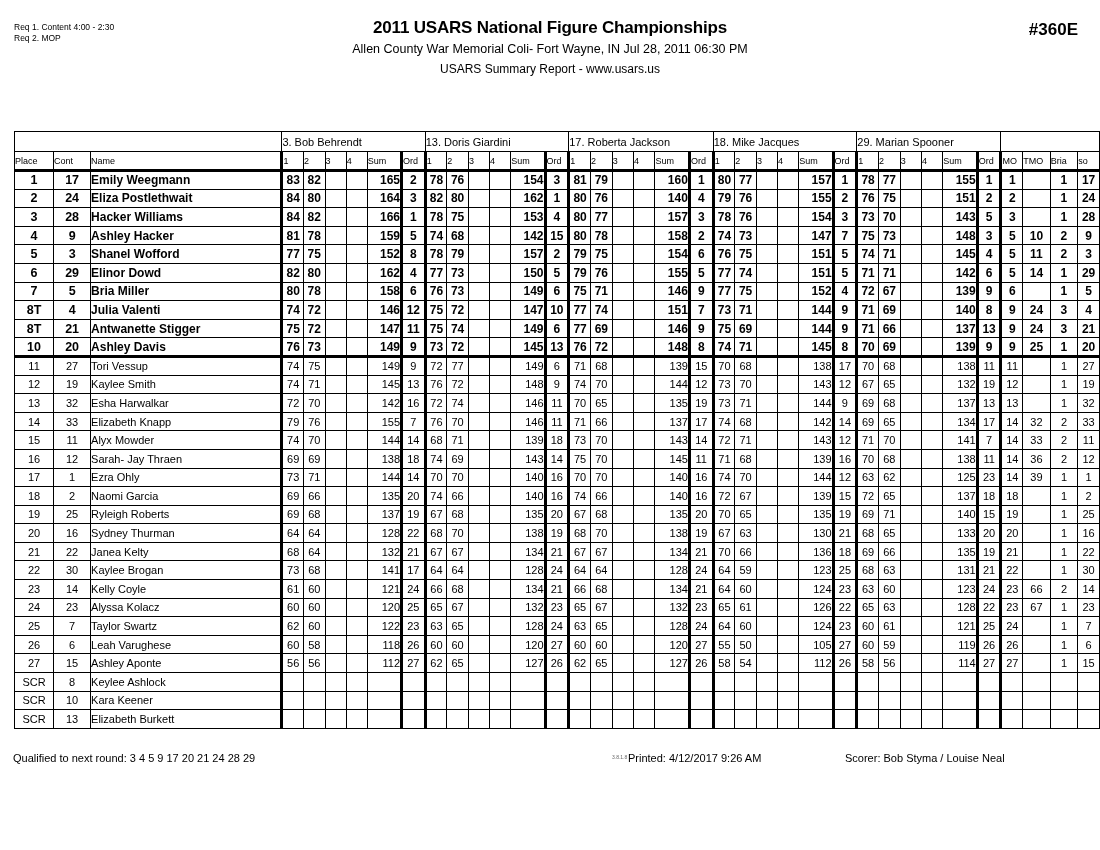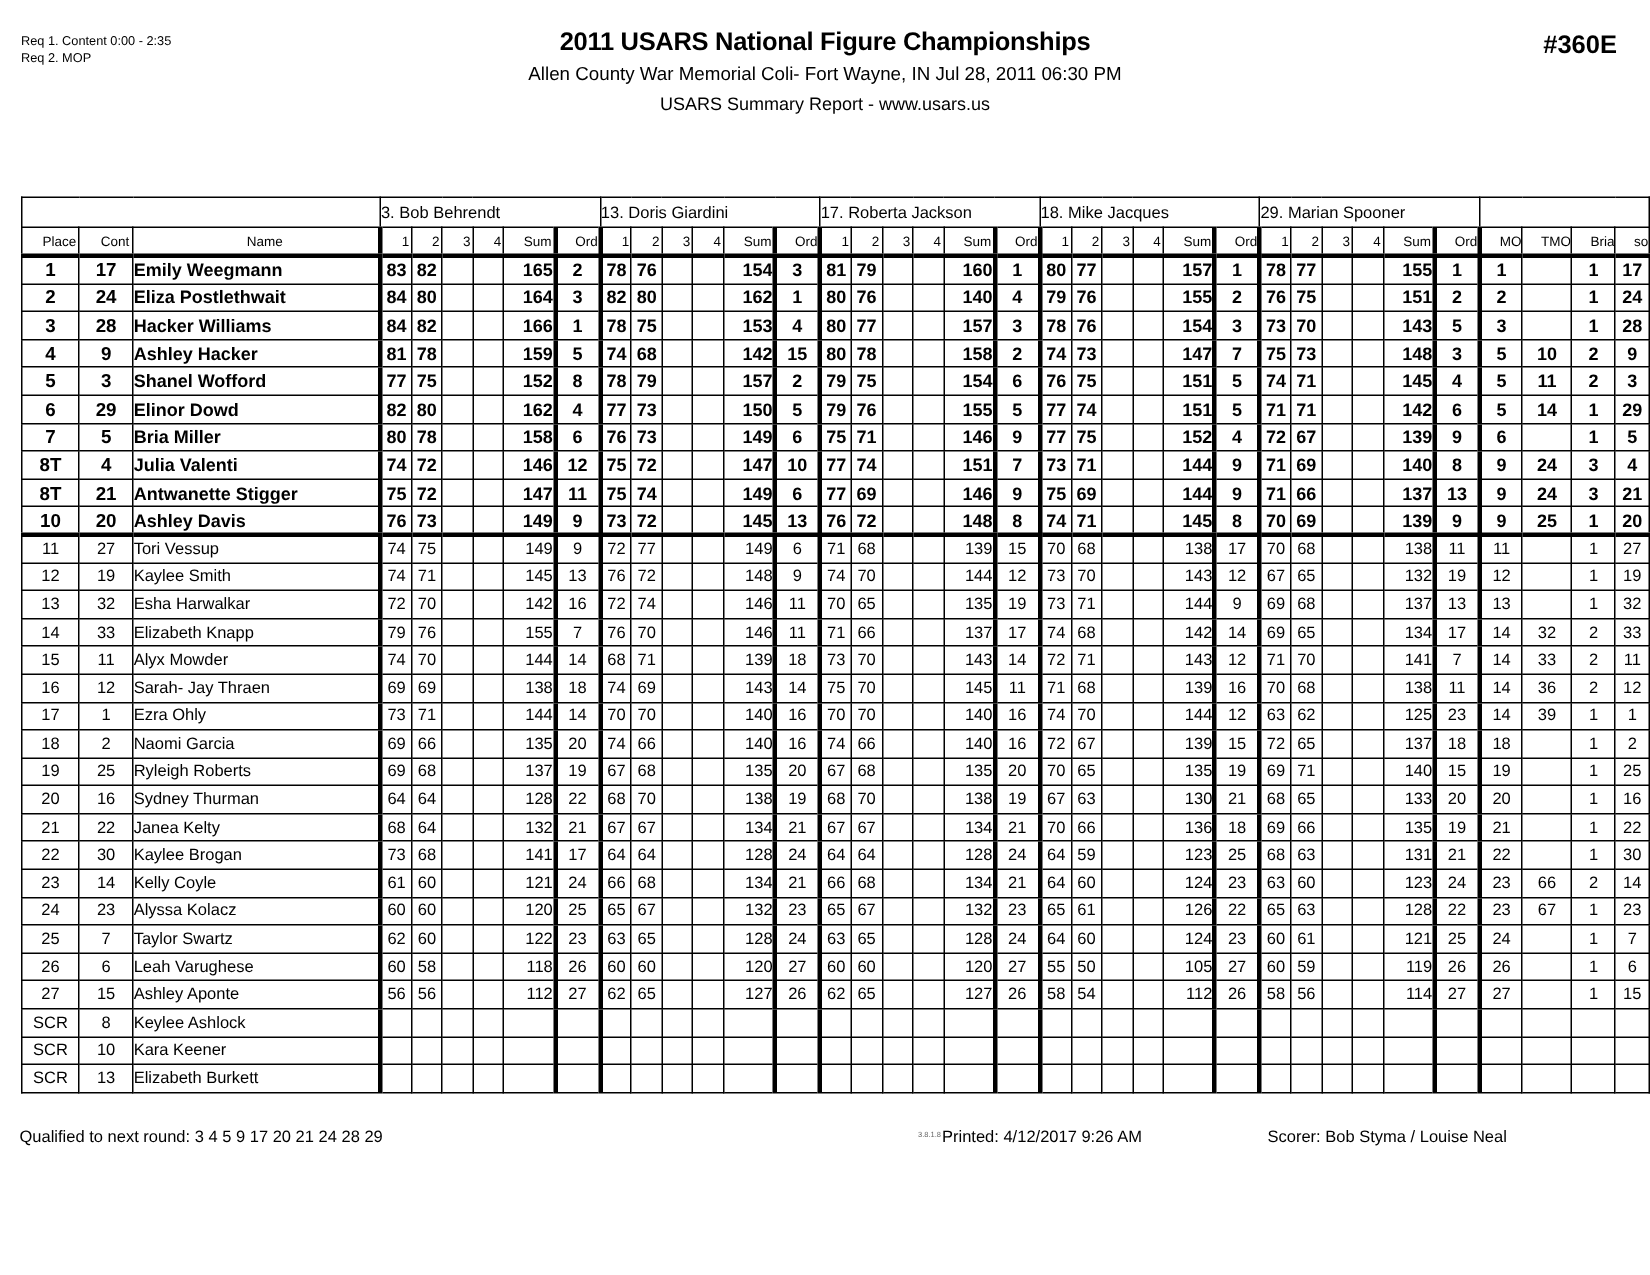--- a/index.html
+++ b/index.html
@@ -35,21 +35,21 @@
     height:18.6px;
     box-sizing:border-box;
     overflow:hidden;
     white-space:nowrap;
   }
   
   tr.judgeband td{height:20px;border-top:1px solid #000;border-bottom:1px solid #000;font-size:11px;}
   td.nb{border:none;}
   td.jname{text-align:left;padding-left:6px;font-size:11px;}
 
-  tr.colhdr td{height:19px;text-align:center;font-size:9px;padding-left:12px;}
+  tr.colhdr td{height:19px;font-size:9px;}
   td.hleft{text-align:left;padding-left:4px;}
 
   td.num{text-align:center;}
   td.name{text-align:left;padding-left:5px;font-size:11px;}
   td.sum{text-align:right;padding-right:4px;}
   td.ord{text-align:center;font-weight:bold;}
   td.plc{text-align:center;}
   td.cont{text-align:center;}
 
   
@@ -68,21 +68,21 @@
   .fprint{position:absolute;left:628px;top:0;white-space:nowrap;}
   .ftiny{position:absolute;left:612px;top:2px;font-size:5px;color:#666;}
   .fscorer{position:absolute;left:845px;top:0;white-space:nowrap;}
 </style>
 </head>
 <body>
 
 <div class="page">
 
   <div class="reqs">
-    <div>Req 1.  Content 0:00 - 2:35</div>
+    <div>Req 1.  Content 4:00 - 2:30</div>
     <div>Req 2.  MOP</div>
   </div>
 
   <div class="titleblock">
     <div class="t1">2011 USARS National Figure Championships</div>
     <div class="t2">Allen County War Memorial Coli- Fort Wayne, IN  Jul 28, 2011  06:30 PM</div>
     <div class="t4">USARS Summary Report - www.usars.us</div>
   </div>
 
   <div class="eventno">#360E</div>

